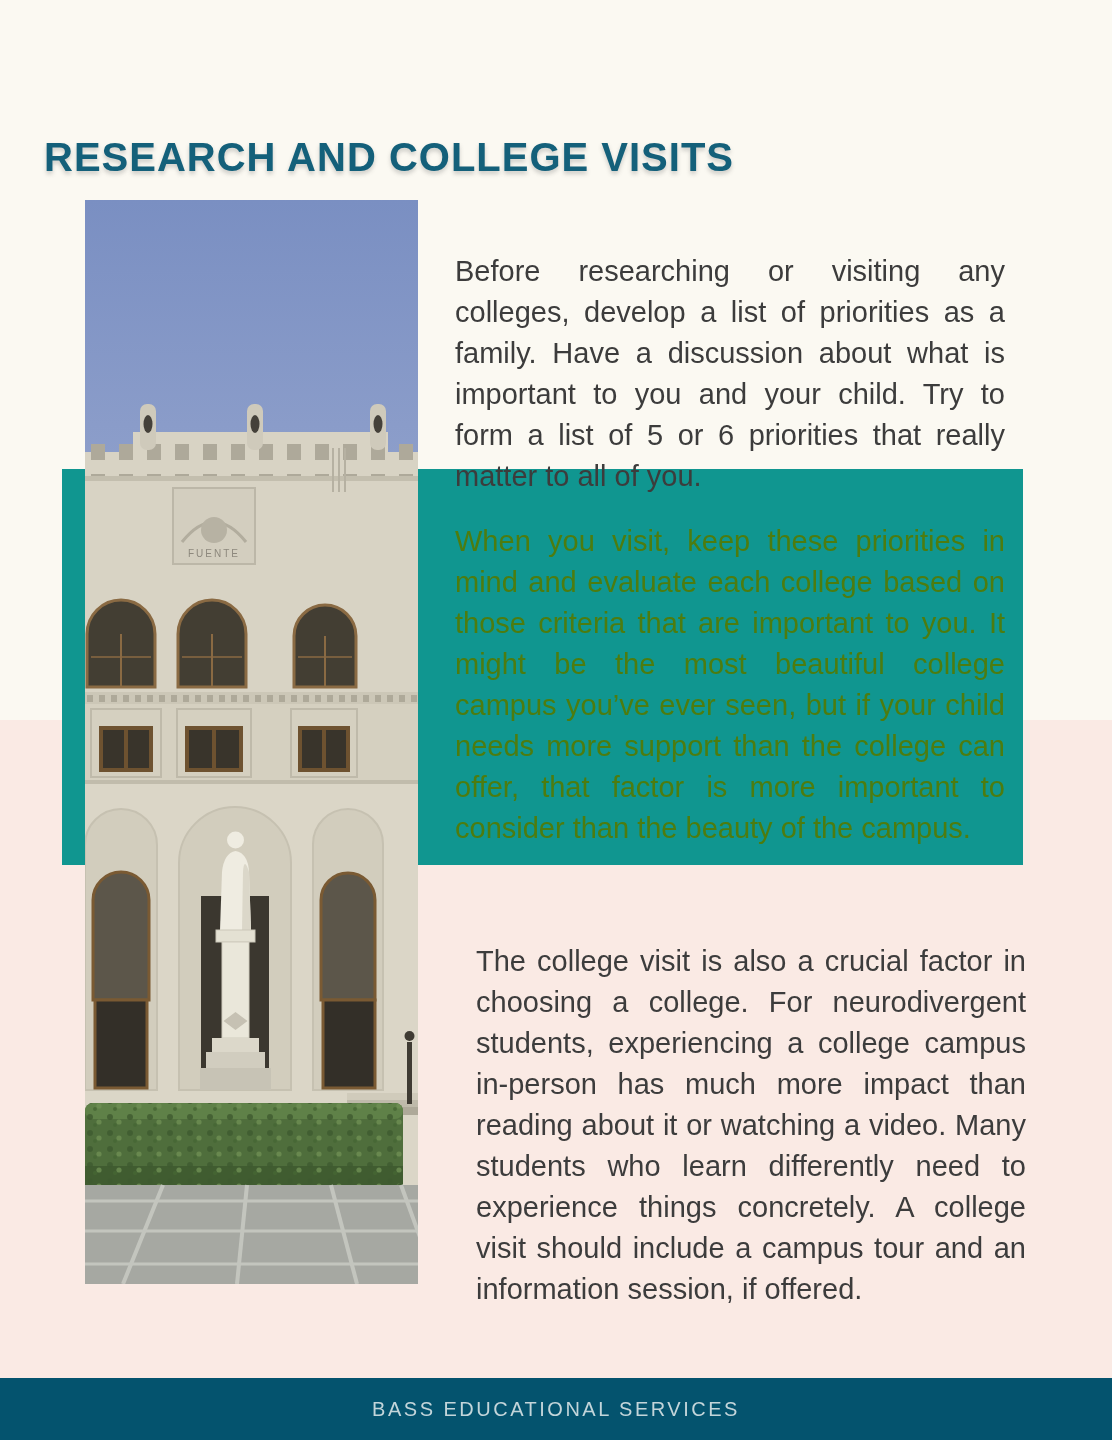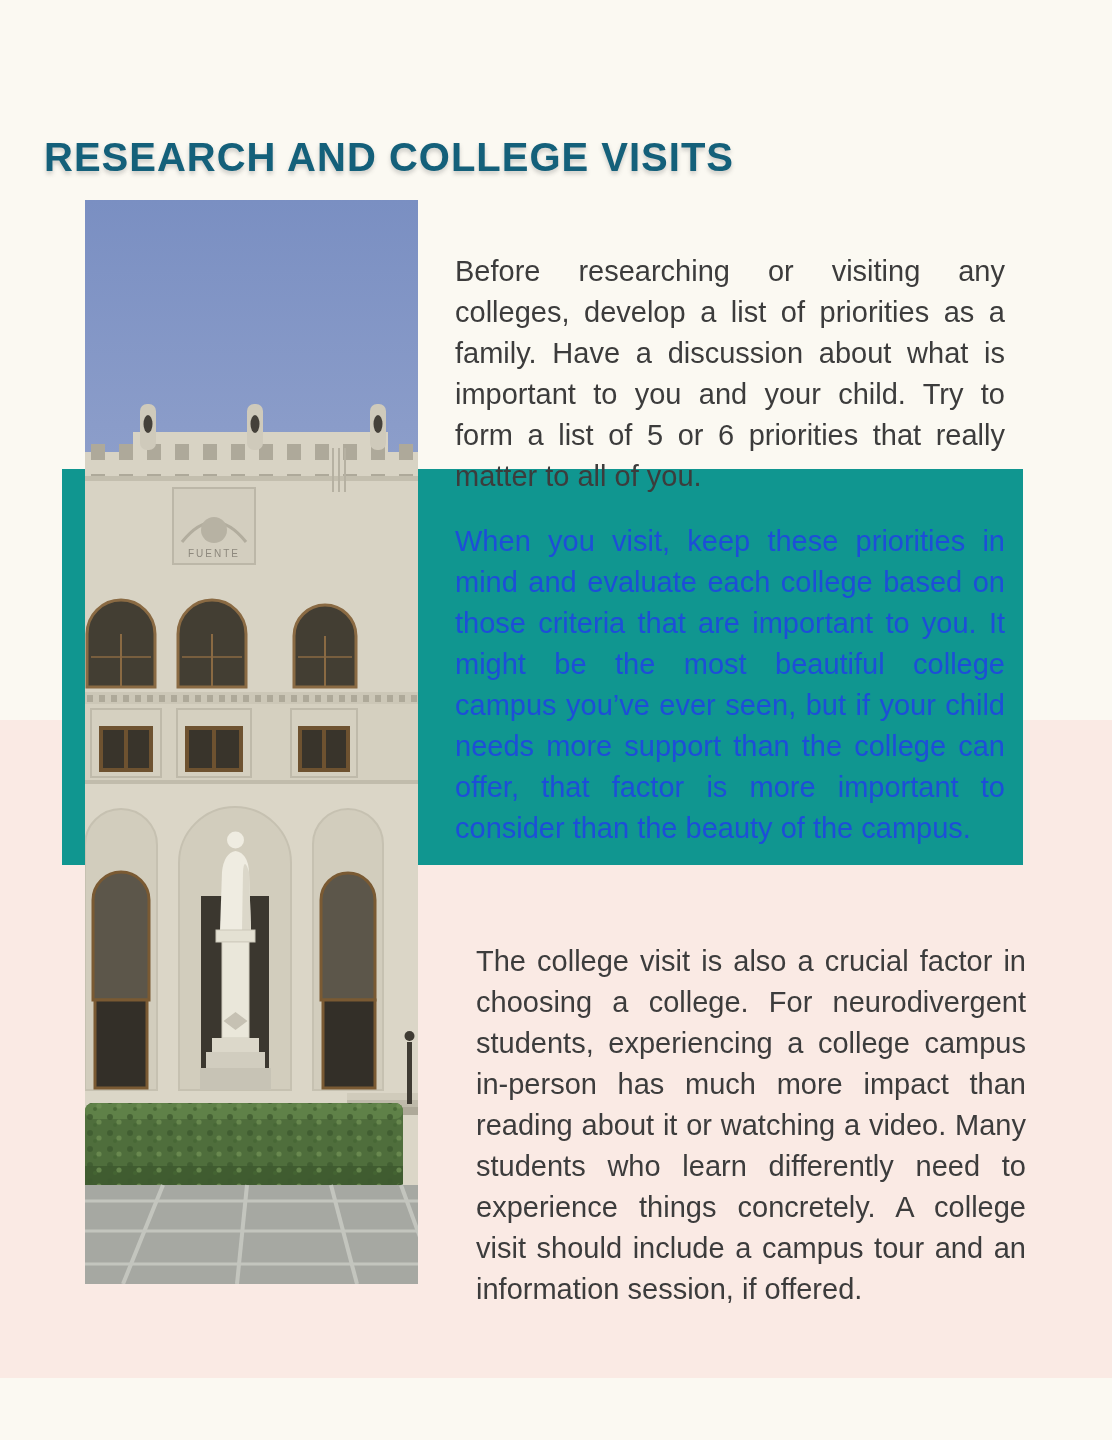--- a/index.html
+++ b/index.html
@@ -7,21 +7,21 @@
   .page{position:relative;width:1112px;height:1440px;overflow:hidden;background:#FBF9F2;}
   .bg-top{position:absolute;left:0;top:0;width:1112px;height:720px;background:#FBF9F2;}
   .bg-bottom{position:absolute;left:0;top:720px;width:1112px;height:658px;background:#FAEAE4;}
   .title{position:absolute;left:0;top:108px;width:1088px;text-align:left;
          font-size:40px;font-weight:800;letter-spacing:1px;color:#14607A;
          text-shadow:0 3px 4px rgba(100,100,100,.30);white-space:nowrap;padding-left:44px;}
   .callout-box{position:absolute;left:62px;top:469px;width:961px;height:396px;background:#109690;}
   .para{position:absolute;left:455px;width:550px;font-size:29px;line-height:41px;
         color:#3C3C3C;text-align:justify;}
   .para.p1{top:222px;}
-  .para.p2{top:492px;color:#1d4ed8;}
+  .para.p2{top:492px;color:#4d7c0f;}
   .para.p3{top:912px;margin-left:21px;}
   .photo{position:absolute;left:85px;top:200px;width:333px;height:1084px;}
   .footer{position:absolute;left:0;top:1378px;width:1112px;height:62px;background:#04536E;
           display:flex;align-items:center;justify-content:center;}
   .footer-label{color:#C3D5DA;font-size:20px;letter-spacing:2.5px;}
   svg text{font-family:"Liberation Sans",sans-serif;}
 </style>
 </head>
 <body>
 
@@ -165,13 +165,16 @@
           <line x1="316" y1="985" x2="352" y2="1084" stroke-width="4"></line>
         </g>
       </g>
     </g>
   </svg>
 
   <p class="para p1">Before researching or visiting any colleges, develop a list of priorities as a family. Have a discussion about what is important to you and your child. Try to form a list of 5 or 6 priorities that really matter to all of you.</p>
   <p class="para p2">When you visit, keep these priorities in mind and evaluate each college based on those criteria that are important to you. It might be the most beautiful college campus you’ve ever seen, but if your child needs more support than the college can offer, that factor is more important to consider than the beauty of the campus.</p>
   <p class="para p3">The college visit is also a crucial factor in choosing a college. For neurodivergent students, experiencing a college campus in-person has much more impact than reading about it or watching a video. Many students who learn differently need to experience things concretely. A college visit should include a campus tour and an information session, if offered.</p>
 
+  <div class="footer">
+    <span class="footer-label">BASS EDUCATIONAL SERVICES</span>
+  </div>
 </div>
 
 </body></html>

